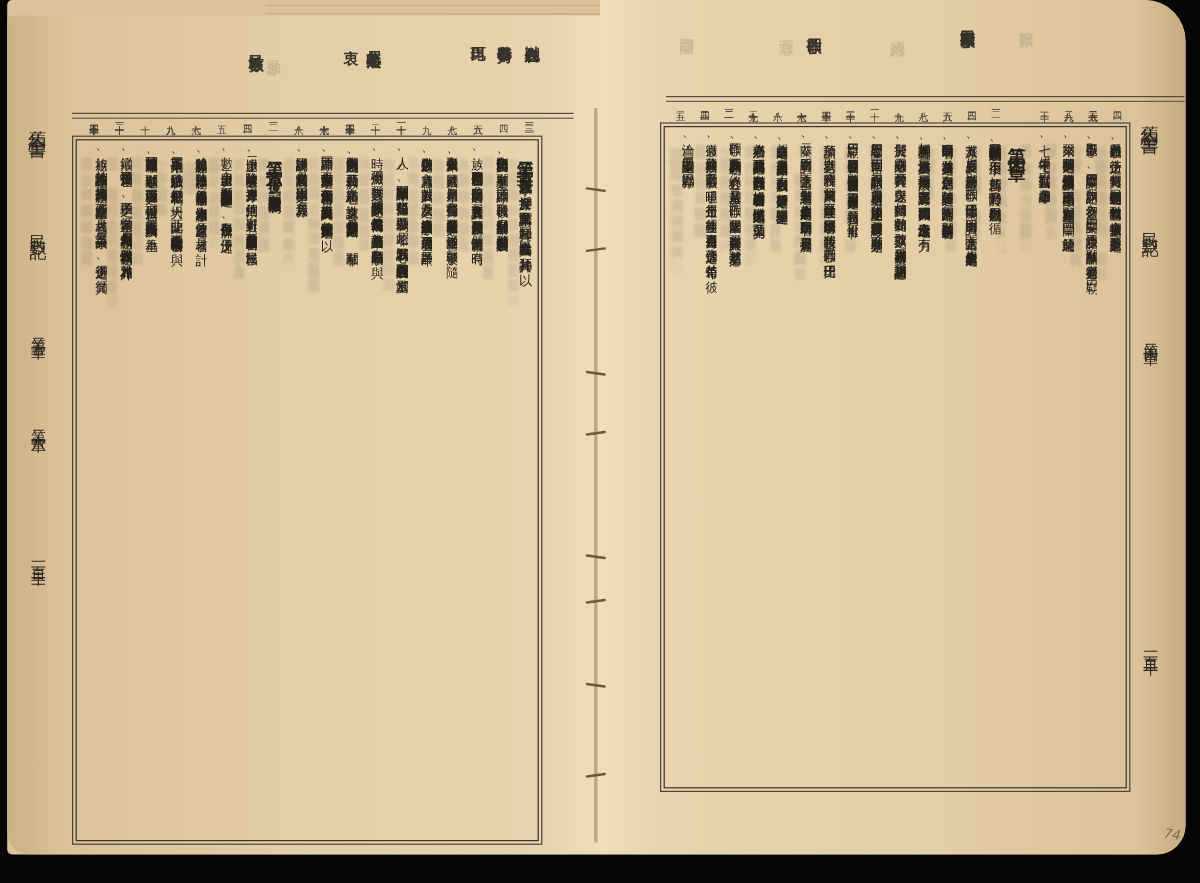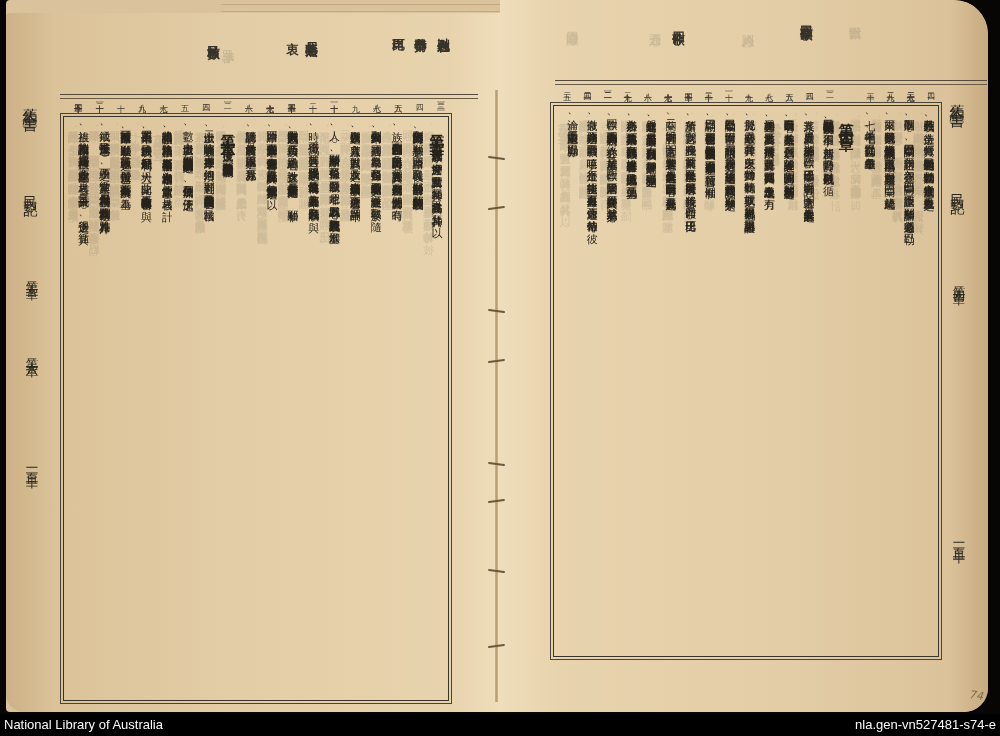--- a/index.html
+++ b/index.html
@@ -225,17 +225,13 @@
       <div class="stitch" style="left: 482px; top: 157px; transform: rotate(8deg);"></div>
       <div class="stitch" style="left: 482px; top: 207px; transform: rotate(-8deg);"></div>
       <div class="stitch" style="left: 482px; top: 310px; transform: rotate(8deg);"></div>
       <div class="stitch" style="left: 482px; top: 360px; transform: rotate(-8deg);"></div>
       <div class="stitch" style="left: 482px; top: 463px; transform: rotate(8deg);"></div>
       <div class="stitch" style="left: 482px; top: 500px; transform: rotate(-8deg);"></div>
       <div class="stitch" style="left: 482px; top: 570px; transform: rotate(8deg);"></div>
       <div class="stitch" style="left: 482px; top: 645px; transform: rotate(-8deg);"></div>
     </div>
 
-  <div id="bar">
-    <span class="l">National Library of Australia</span>
-    <span class="r">nla.gen-vn527481-s74-e</span>
-  </div>
 </div>
 
 </body></html>

